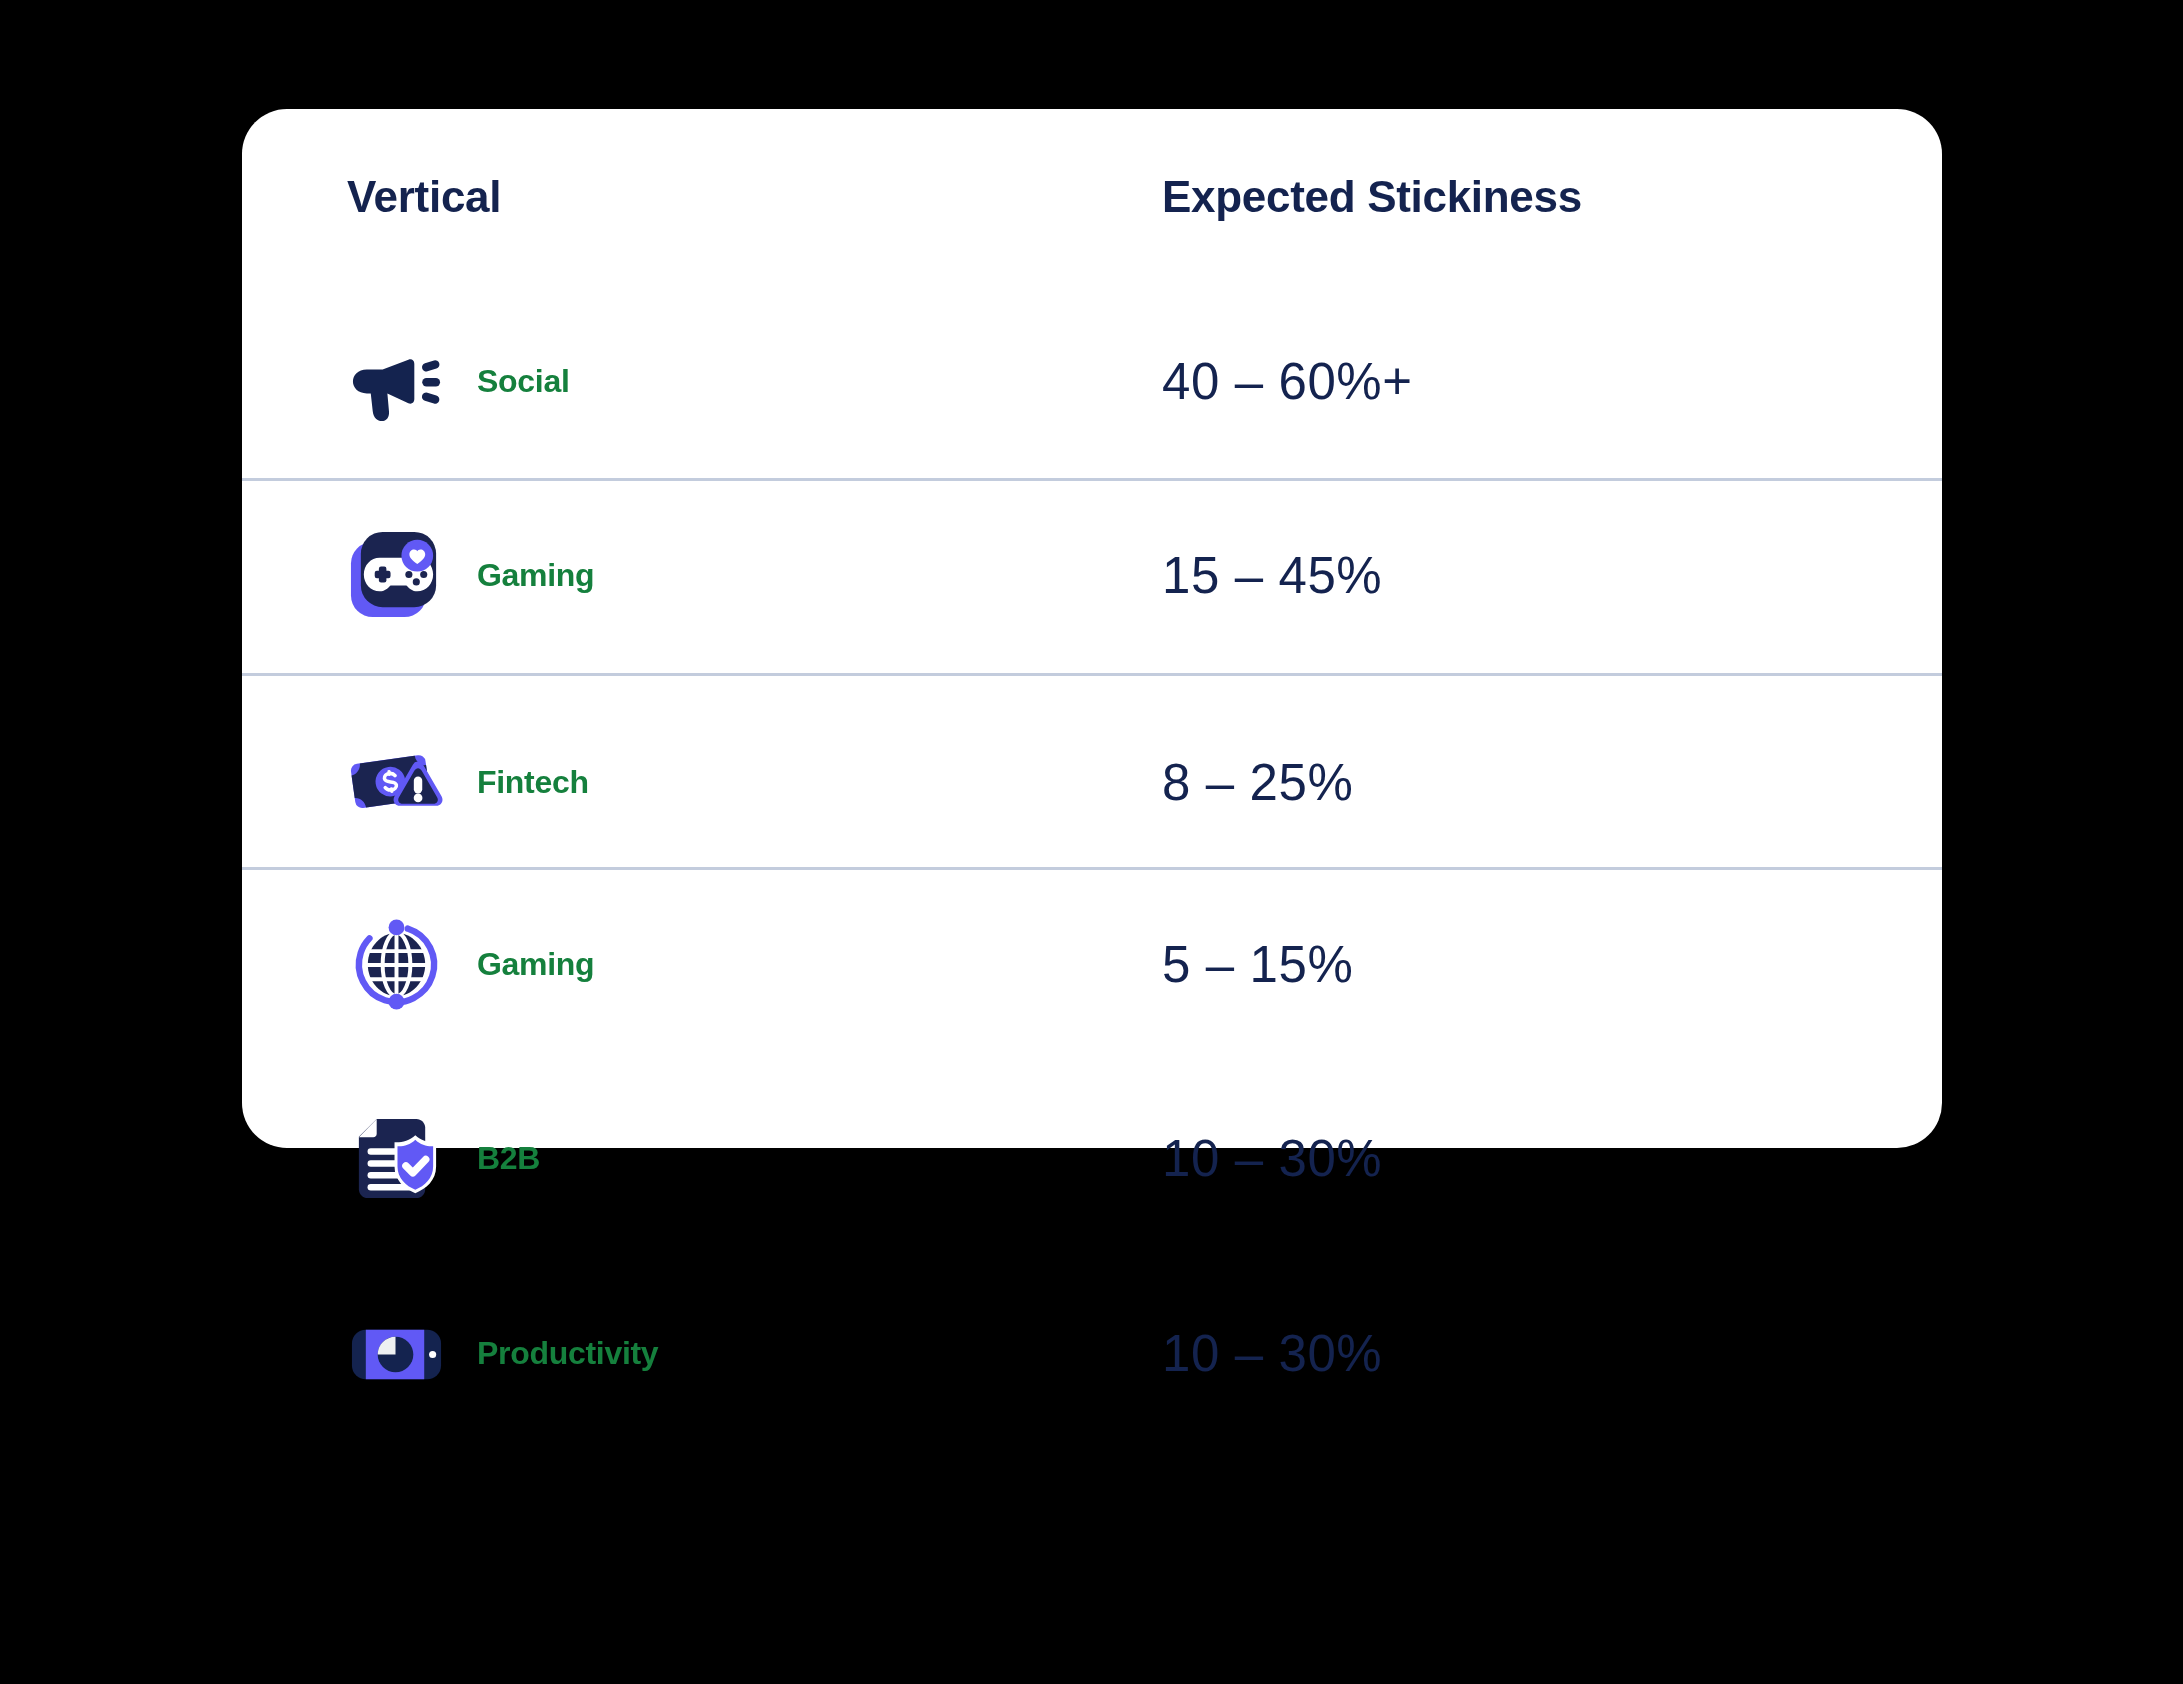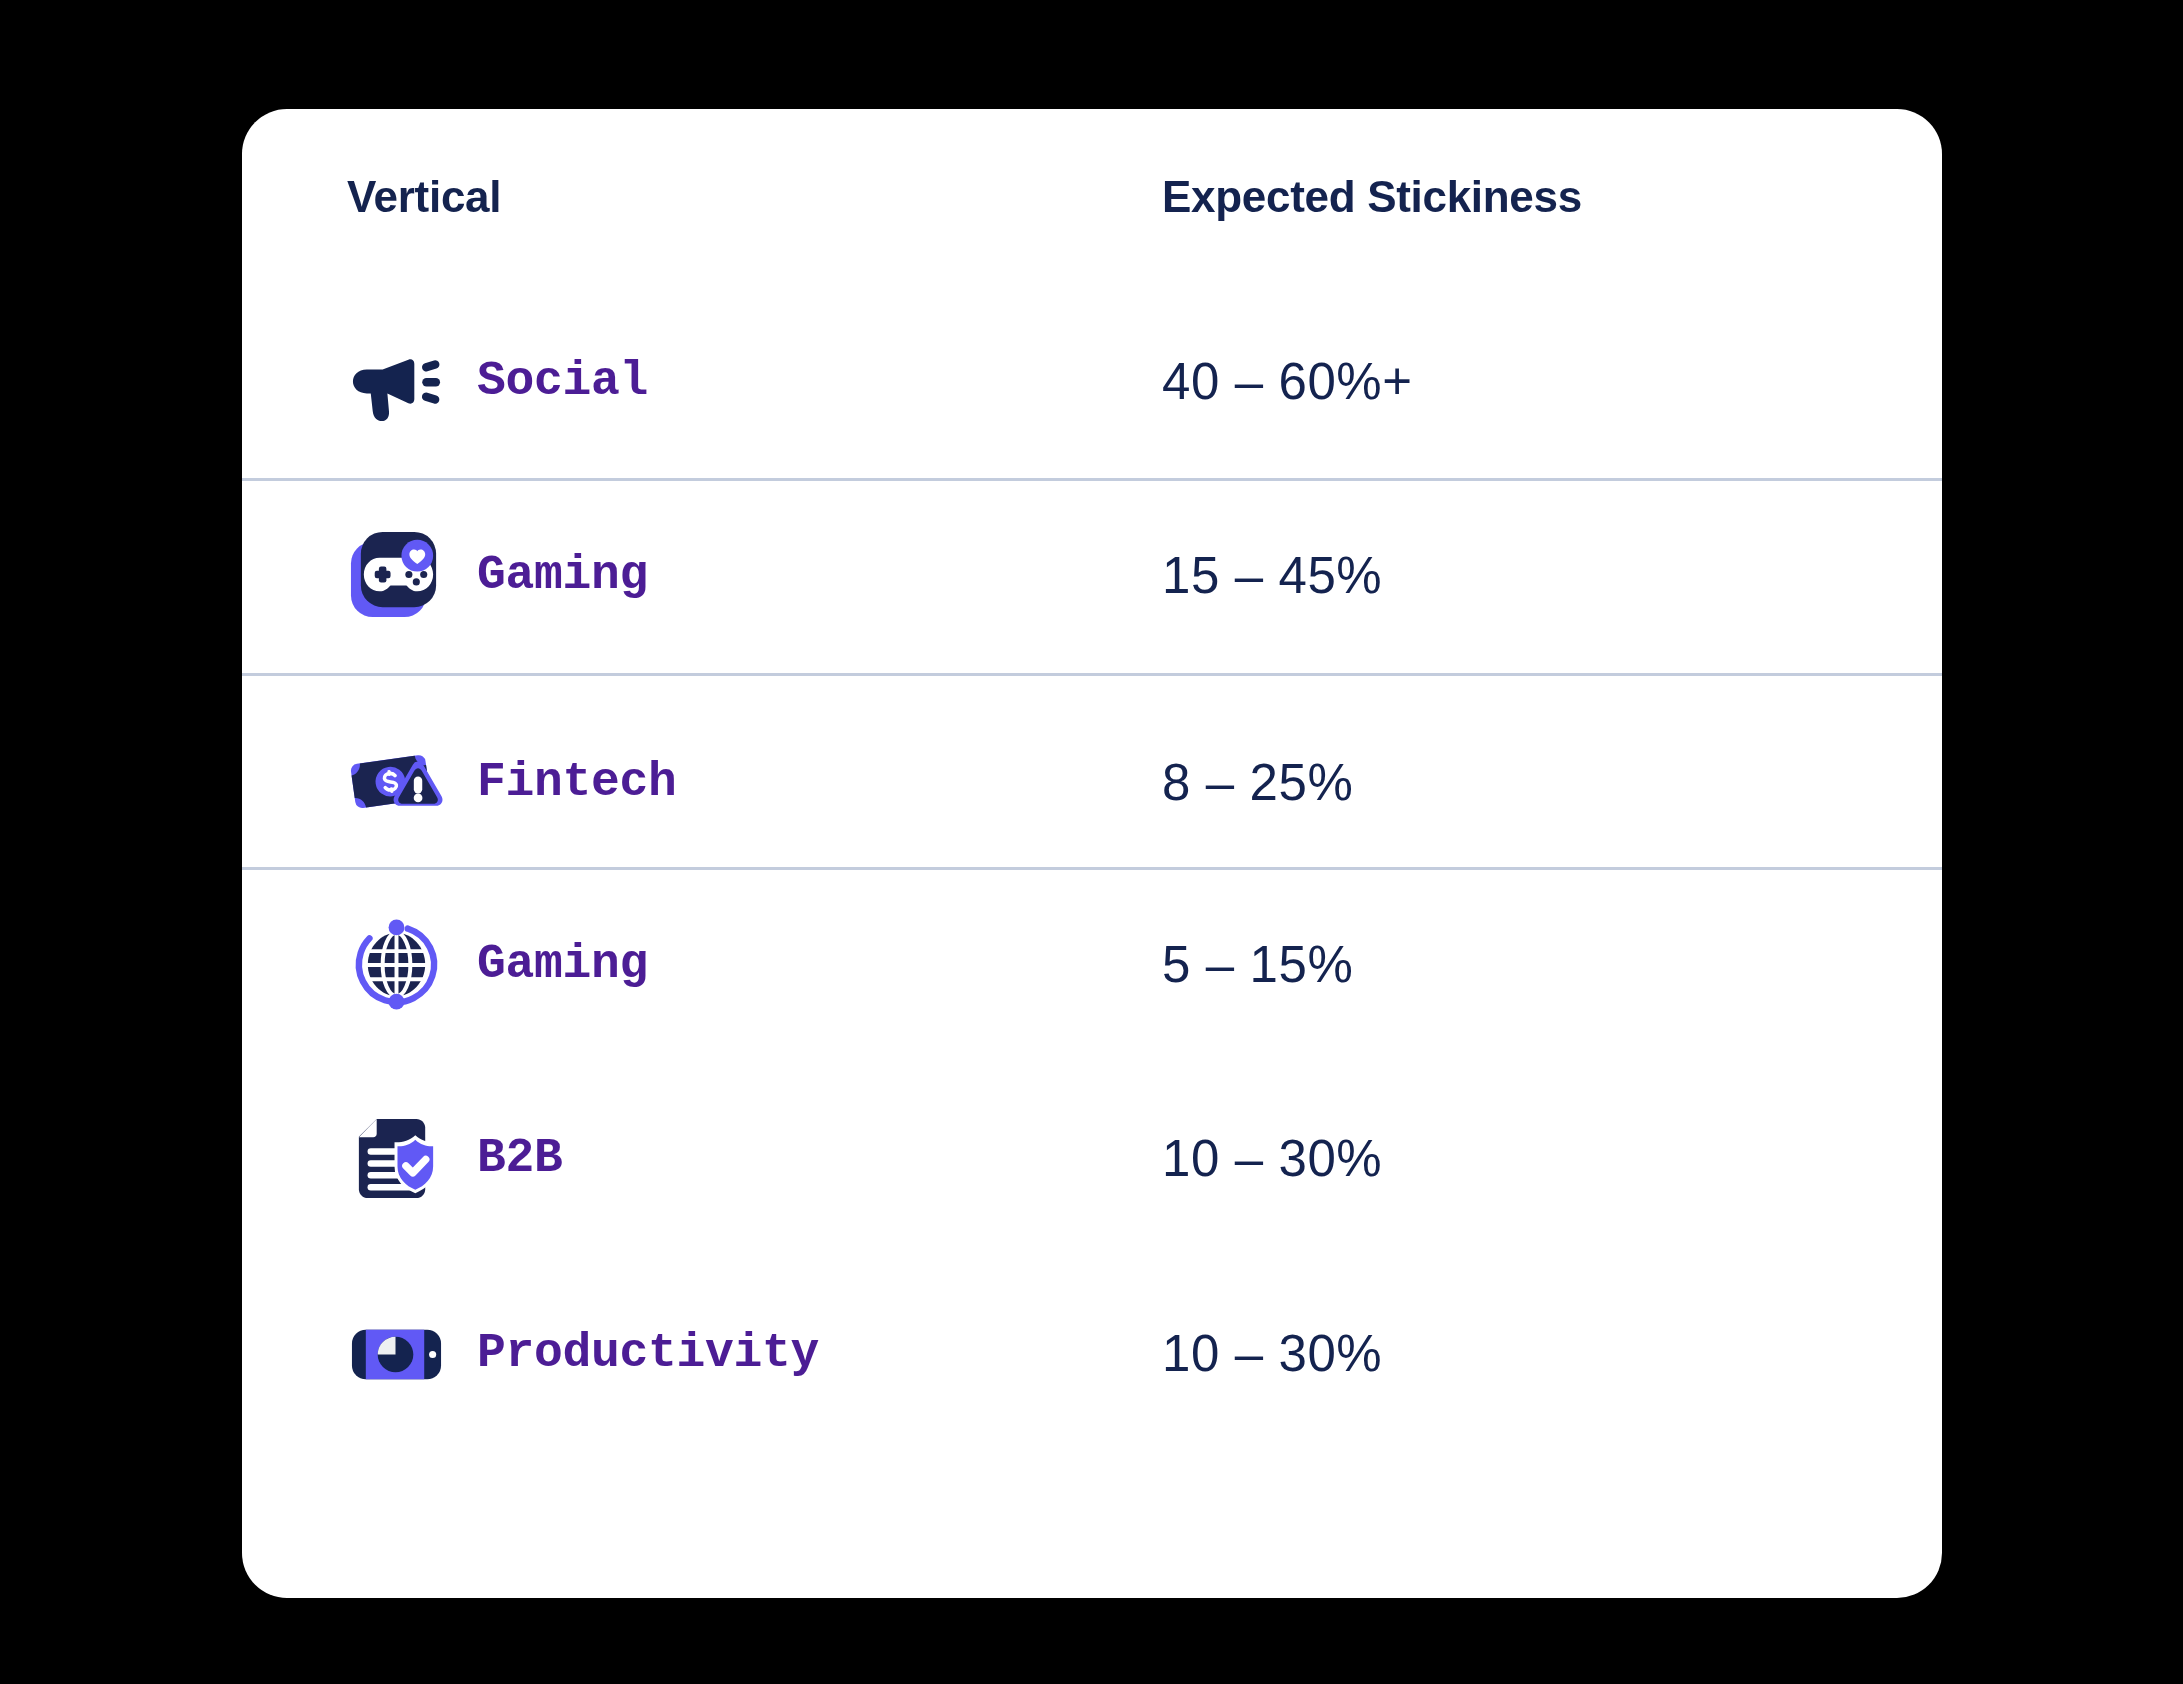--- a/index.html
+++ b/index.html
@@ -7,21 +7,21 @@
     width:2183px;height:1685px;
     background:#000000;
     font-family:"Liberation Sans",sans-serif;
     overflow:hidden;
   }
   .stage{position:relative;width:2183px;height:1685px;}
 
   .card{
     position:absolute;
     left:242px; top:109px;
-    width:1700px; height:1489px;
+    width:1700px; height:1039px;
     background:#ffffff;
     border-radius:45px;
     box-sizing:border-box;
   }
 
   .table{
     position:absolute;
     left:0; top:0; right:0; bottom:0;
   }
 
@@ -52,26 +52,25 @@
     height:194px;
     display:block;
   }
   .row-cell-label{
     position:absolute;
     left:105px; top:0; height:194px;
     display:flex;align-items:center;gap:31px;
     white-space:nowrap;
   }
   .row-label-text{
-    color:#4c1d95;
+    color:#15803d;
     font-weight:700;
-    font-size:48px;
+    font-size:32px;
     letter-spacing:-0.3px;
     line-height:1;
-    font-family:Liberation Mono, monospace;
   }
   .row-cell-value{
     position:absolute;
     left:920px; top:0; height:194px;
     display:flex;align-items:center;
     color:#14234f;
     font-weight:300;
     font-size:51px;
     letter-spacing:0.6px;
     white-space:nowrap;

